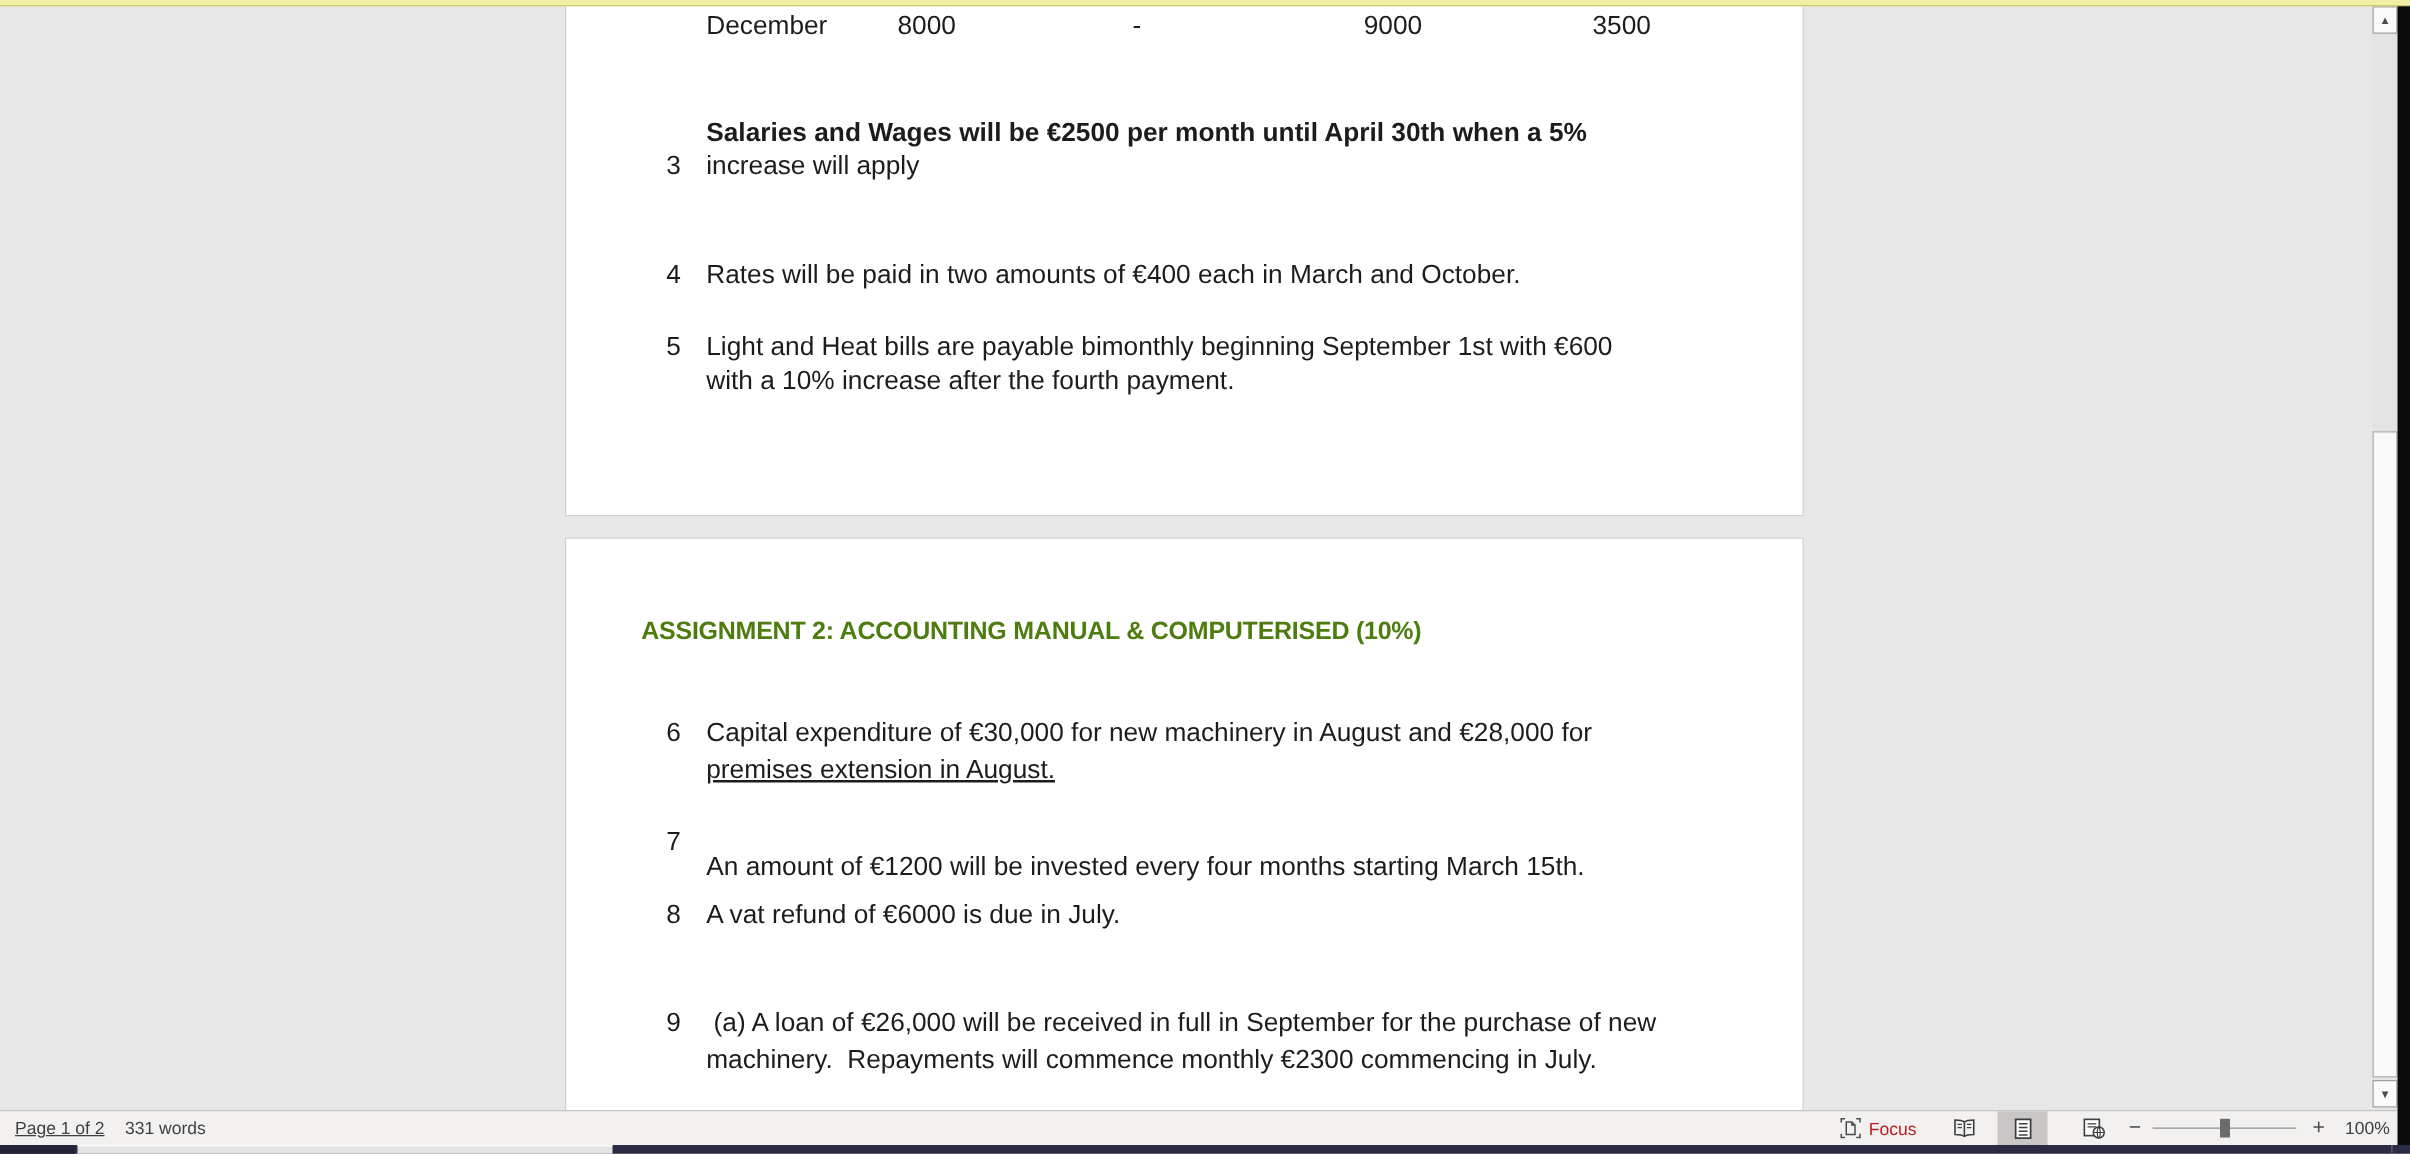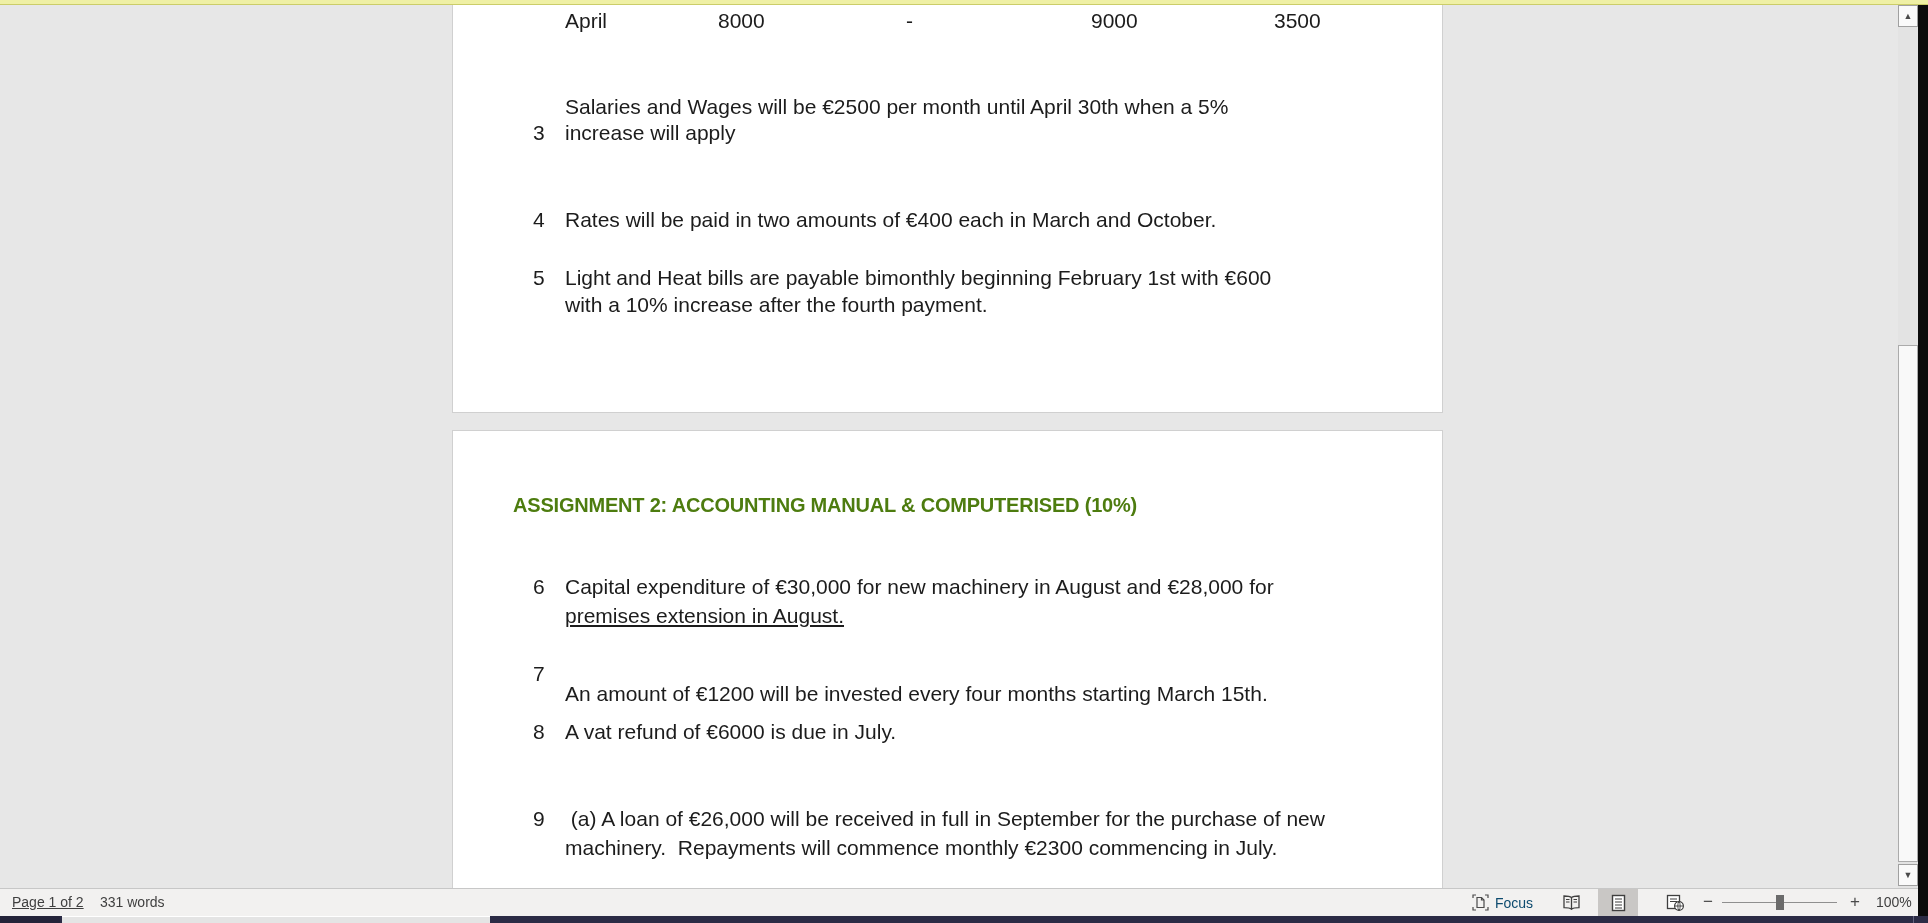--- a/index.html
+++ b/index.html
@@ -61,21 +61,21 @@
     background:#f2f1f0; border-top:1px solid #c7c7c7; box-sizing:border-box;
     z-index:20; color:#3f3f3f; font-size:14px;
   }
   .sb-text { position:absolute; top:0; height:27px; line-height:27px; white-space:pre; }
   .sb-page  { left:12px;text-decoration:underline; }
   .sb-words { left:100px; }
   .focus-btn {
     position:absolute; left:1468px; top:0; height:27px; display:flex;
     align-items:center; gap:6px; padding:0 4px; cursor:default;
   }
-  .focus-btn span { font-size:14px; color:#0c4a6e; }
+  .focus-btn span { font-size:14px; color:#b91c1c; }
   .view-btn {
     position:absolute; top:0; width:40px; height:27px; display:flex;
     align-items:center; justify-content:center; cursor:default;
   }
   .view-btn.read  { left:1551px; }
   .view-btn.print { left:1598px; background:#c9c7c5; }
   .view-btn.web   { left:1655px; }
   .zoom-btn {
     position:absolute; top:0; width:20px; height:27px; line-height:26px;
     text-align:center; font-size:17px; color:#4a4a4a; cursor:default;
@@ -110,35 +110,35 @@
 </style>
 </head>
 <body>
 
 <div class="doc-area">
   <div class="page page-1"></div>
   <div class="page page-2"></div>
 
   <div>
 
-    <span class="cell" style="left:565px;top:7px">April</span>
+    <span class="cell" style="left:565px;top:7px">December</span>
     <span class="cell" style="left:718px;top:7px">8000</span>
     <span class="cell" style="left:906px;top:7px">-</span>
     <span class="cell" style="left:1091px;top:7px">9000</span>
     <span class="cell" style="left:1274px;top:7px">3500</span>
 
     <div class="doc-heading">ASSIGNMENT 2: ACCOUNTING MANUAL &amp; COMPUTERISED (10%)</div>
 
   <div class="num" style="top: 119px;">3</div>
-      <div class="line" style="top: 93px;">Salaries and Wages will be €2500 per month until April 30th when a 5%</div>
+      <div class="line" style="top: 93px; font-weight: bold;">Salaries and Wages will be €2500 per month until April 30th when a 5%</div>
       <div class="line" style="top: 119px;">increase will apply</div>
       <div class="num" style="top: 206px;">4</div>
       <div class="line" style="top: 206px;">Rates will be paid in two amounts of €400 each in March and October.</div>
       <div class="num" style="top: 264px;">5</div>
-      <div class="line" style="top: 264px;">Light and Heat bills are payable bimonthly beginning February 1st with €600</div>
+      <div class="line" style="top: 264px;">Light and Heat bills are payable bimonthly beginning September 1st with €600</div>
       <div class="line" style="top: 291px;">with a 10% increase after the fourth payment.</div>
       <div class="num" style="top: 573px;">6</div>
       <div class="line" style="top: 573px;">Capital expenditure of €30,000 for new machinery in August and €28,000 for</div>
       <div class="line" style="top: 602px; text-decoration: underline;">premises extension in August.</div>
       <div class="num" style="top: 660px;">7</div>
       <div class="line" style="top: 680px;">An amount of €1200 will be invested every four months starting March 15th.</div>
       <div class="num" style="top: 718px;">8</div>
       <div class="line" style="top: 718px;">A vat refund of €6000 is due in July.</div>
       <div class="num" style="top: 805px;">9</div>
       <div class="line" style="top: 805px;"> (a) A loan of €26,000 will be received in full in September for the purchase of new</div>

